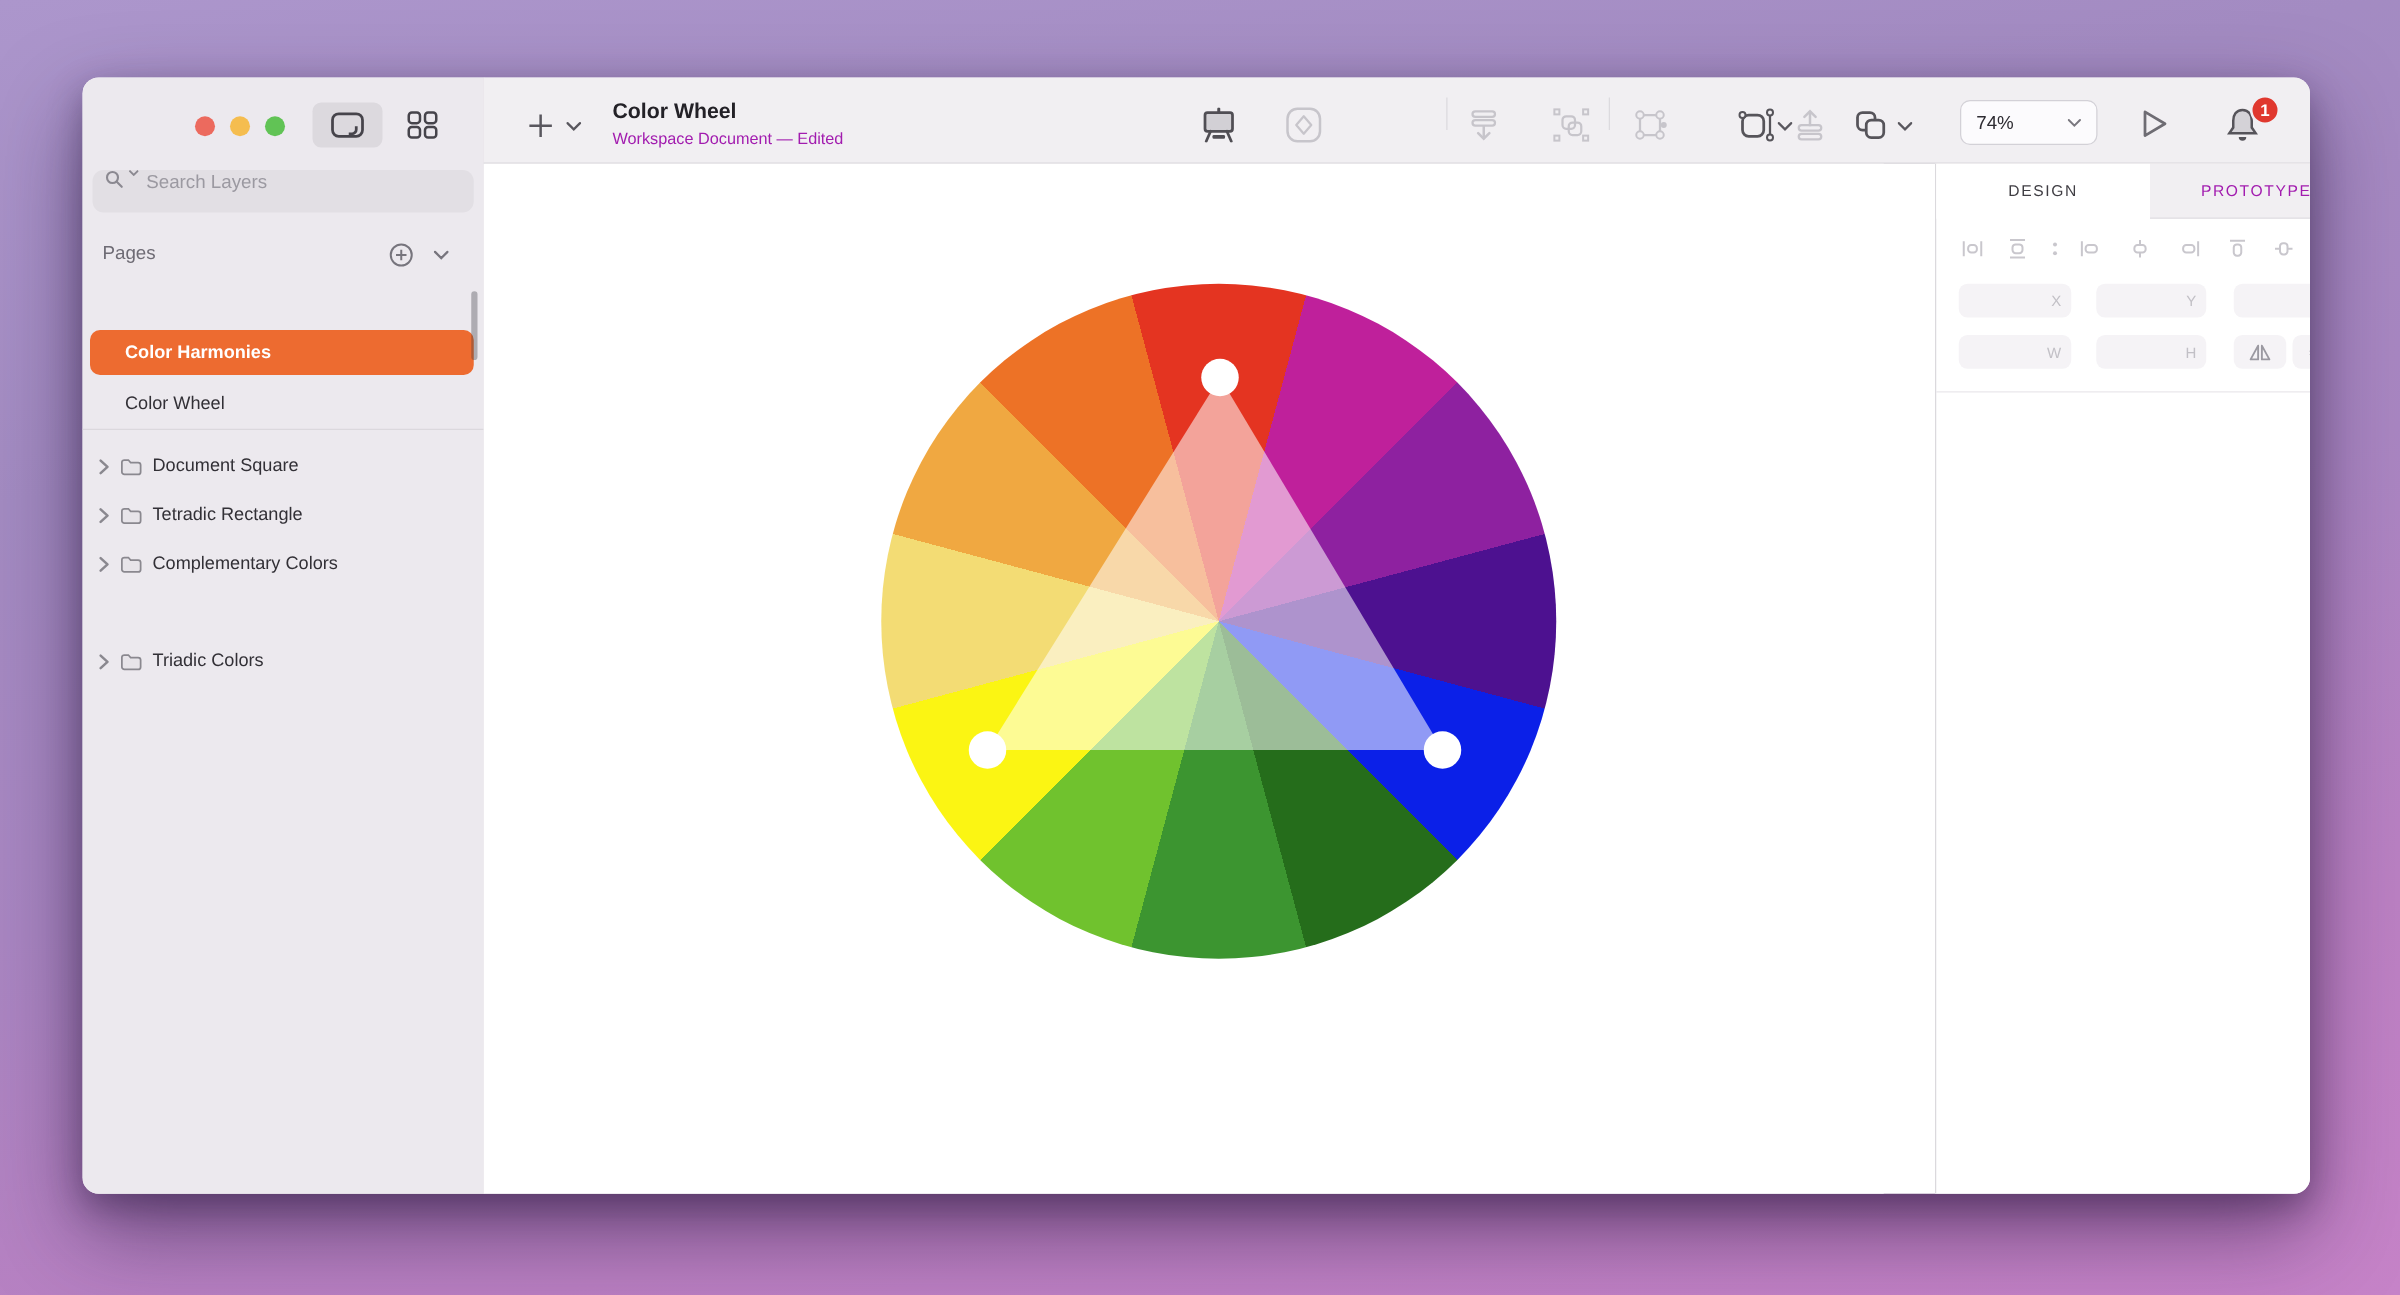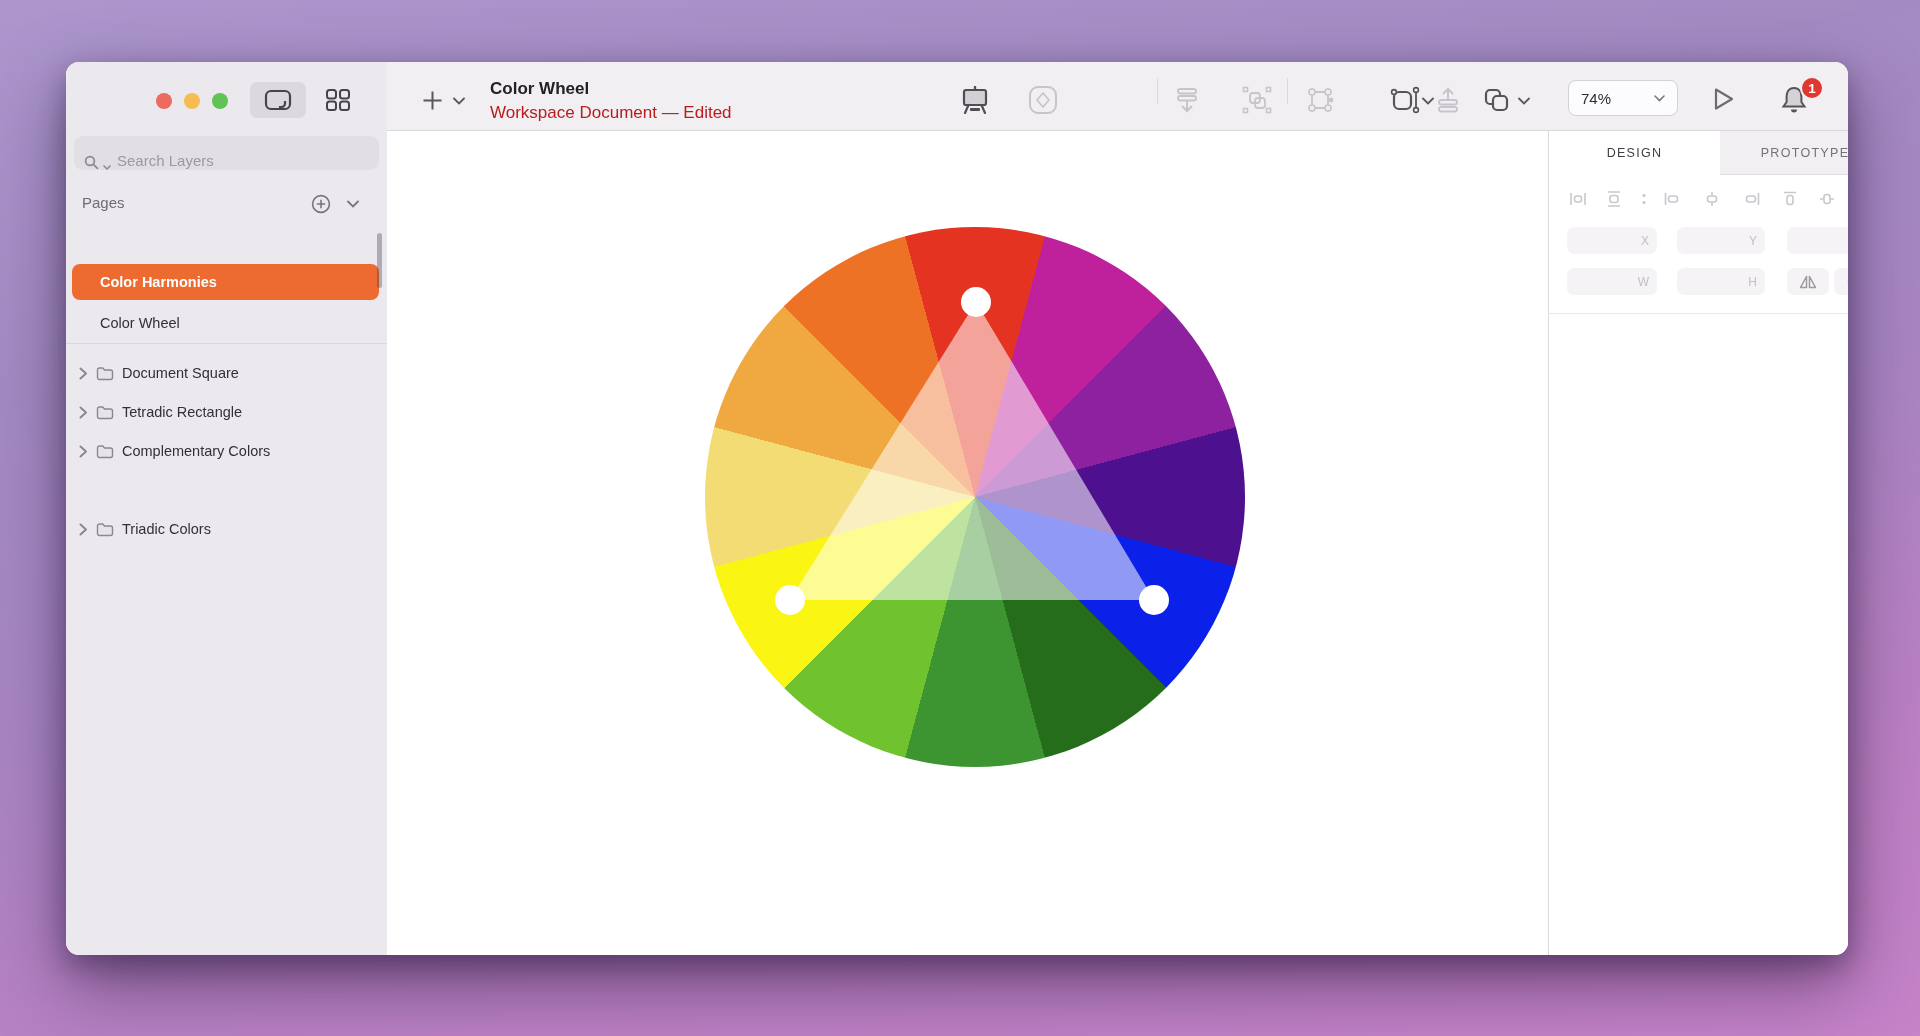--- a/index.html
+++ b/index.html
@@ -15,54 +15,54 @@
     box-shadow:0 30px 70px rgba(35,18,55,.5),0 10px 26px rgba(35,18,55,.35);
   }
   .abs{position:absolute;}
   
   .sidebar{left:0;top:0;width:321px;height:893px;background:#ECE9EE;border-right:1px solid rgba(0,0,0,.07);}
   .tlight{width:16px;height:16px;border-radius:50%;top:31px;}
   .view-toggle{left:184px;top:20px;width:56px;height:36px;border-radius:7px;background:#DCD9DE;
     display:flex;align-items:center;justify-content:center;}
   .grid-toggle{left:254px;top:20px;width:36px;height:36px;display:flex;align-items:center;justify-content:center;}
   .searchbox{left:8px;top:74px;width:305px;height:34px;border-radius:9px;background:#E2DFE4;
-    display:flex;align-items:flex-end;padding:0 10px;box-sizing:border-box;gap:4px;}
+    display:flex;align-items:flex-start;padding:0 10px;box-sizing:border-box;gap:4px;}
   .searchbox input{border:none;background:transparent;outline:none;flex:1;
     font:15px "Liberation Sans",sans-serif;color:#3A383E;}
   .searchbox input::placeholder{color:#9B99A1;}
   .pages-header{left:0;top:128px;width:321px;height:28px;}
   .pages-title{position:absolute;left:16px;top:4px;font-size:15px;color:#6E6B74;}
   .page-row{left:6px;width:307px;height:36px;border-radius:8px;display:flex;align-items:center;
     font-size:14.5px;color:#323036;padding-left:28px;box-sizing:border-box;}
   .page-row.selected{background:var(--accent,#ED6B30);color:#FFFFFF;font-weight:bold;}
   .sb-divider{left:0;width:321px;height:1px;background:#DBD8DD;}
   .layer-row{left:6px;width:307px;height:38px;display:flex;align-items:center;gap:8px;
     font-size:14.5px;color:#323036;padding-left:7px;box-sizing:border-box;}
   .scroll-thumb{left:311px;top:171px;width:5px;height:55px;border-radius:3px;background:rgba(60,60,67,.35);}
   
   .toolbar{left:321px;top:0;width:1461px;height:69px;background:#F1EFF2;border-bottom:1px solid #D9D7DB;box-sizing:border-box;}
   .t-title{position:absolute;left:103px;top:17px;}
   .t-title .main{font-size:17px;font-weight:bold;color:#232127;}
-  .t-title .sub{font-size:17px;color:#b91c1c;margin-top:4px;text-align:right;}
+  .t-title .sub{font-size:13px;color:#a21caf;margin-top:4px;text-align:right;}
   .tool-ic{display:flex;align-items:center;justify-content:center;}
   .tb-div{width:1px;height:26px;background:#DCDADE;top:16px;}
   .zoombox{left:1181px;top:18px;width:110px;height:36px;border-radius:8px;background:#FCFBFD;
     border:1px solid #D3D1D7;box-sizing:border-box;display:flex;align-items:center;
     justify-content:space-between;padding:0 12px;font-size:15px;color:#2E2C32;}
   .badge{left:1413px;top:14px;width:24px;height:24px;border-radius:50%;background:#E0382E;
     display:flex;align-items:center;justify-content:center;color:#fff;font-size:13.5px;font-weight:bold;
     border:2px solid #F1EFF2;box-sizing:border-box;}
   
   .canvas{left:321px;top:69px;width:1120px;height:824px;background:#FFFFFF;}
   .wheel{left:318px;top:96px;width:540px;height:540px;border-radius:50%;}
   .overlay-svg{left:0;top:0;}
   
   .inspector{left:1482px;top:69px;width:412px;height:824px;background:#FFFFFF;border-left:1px solid #DBD9DD;box-sizing:border-box;}
   .tab{top:0;height:44px;display:flex;align-items:center;justify-content:center;
-    font-size:12.5px;letter-spacing:1.3px;color:#737373;background:#F1EFF2;border-bottom:1px solid #E0DEE2;box-sizing:border-box;}
+    font-size:12.5px;letter-spacing:1.3px;color:#a21caf;background:#F1EFF2;border-bottom:1px solid #E0DEE2;box-sizing:border-box;}
   .tab.active{background:#FFFFFF;color:#3F3D43;border-bottom:none;}
   .al-ic{top:59px;width:18px;height:18px;display:flex;align-items:center;justify-content:center;}
   .field{height:27px;border-radius:7px;background:#F5F3F6;display:flex;align-items:center;
     justify-content:flex-end;padding-right:8px;box-sizing:border-box;font-size:12px;color:#C2C0C6;}
   .flipbtn{height:27px;border-radius:7px;background:#F5F3F6;display:flex;align-items:center;justify-content:center;}
   .insp-div{left:0;top:182px;width:341px;height:1px;background:#EAE8EC;}
   svg{display:block;}
 </style>
 </head>
 <body>

